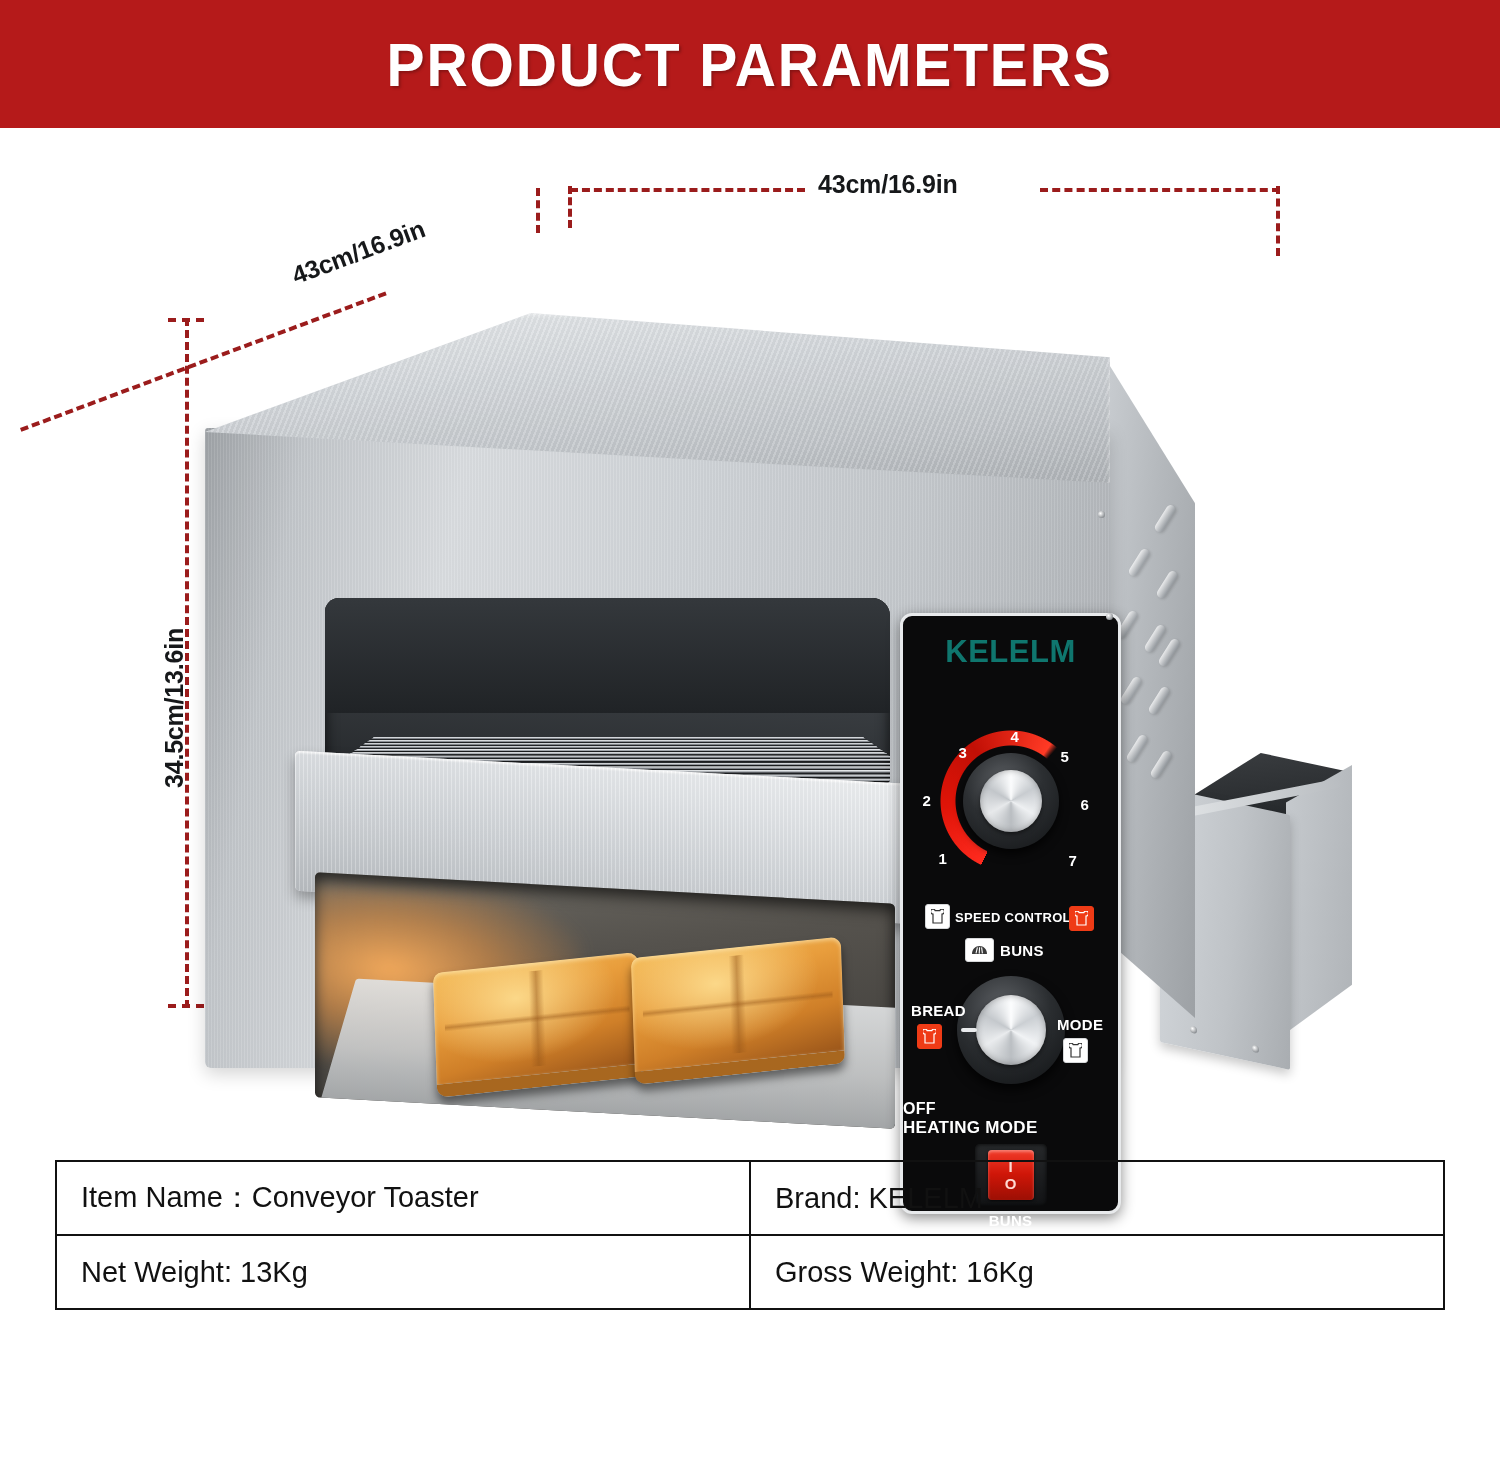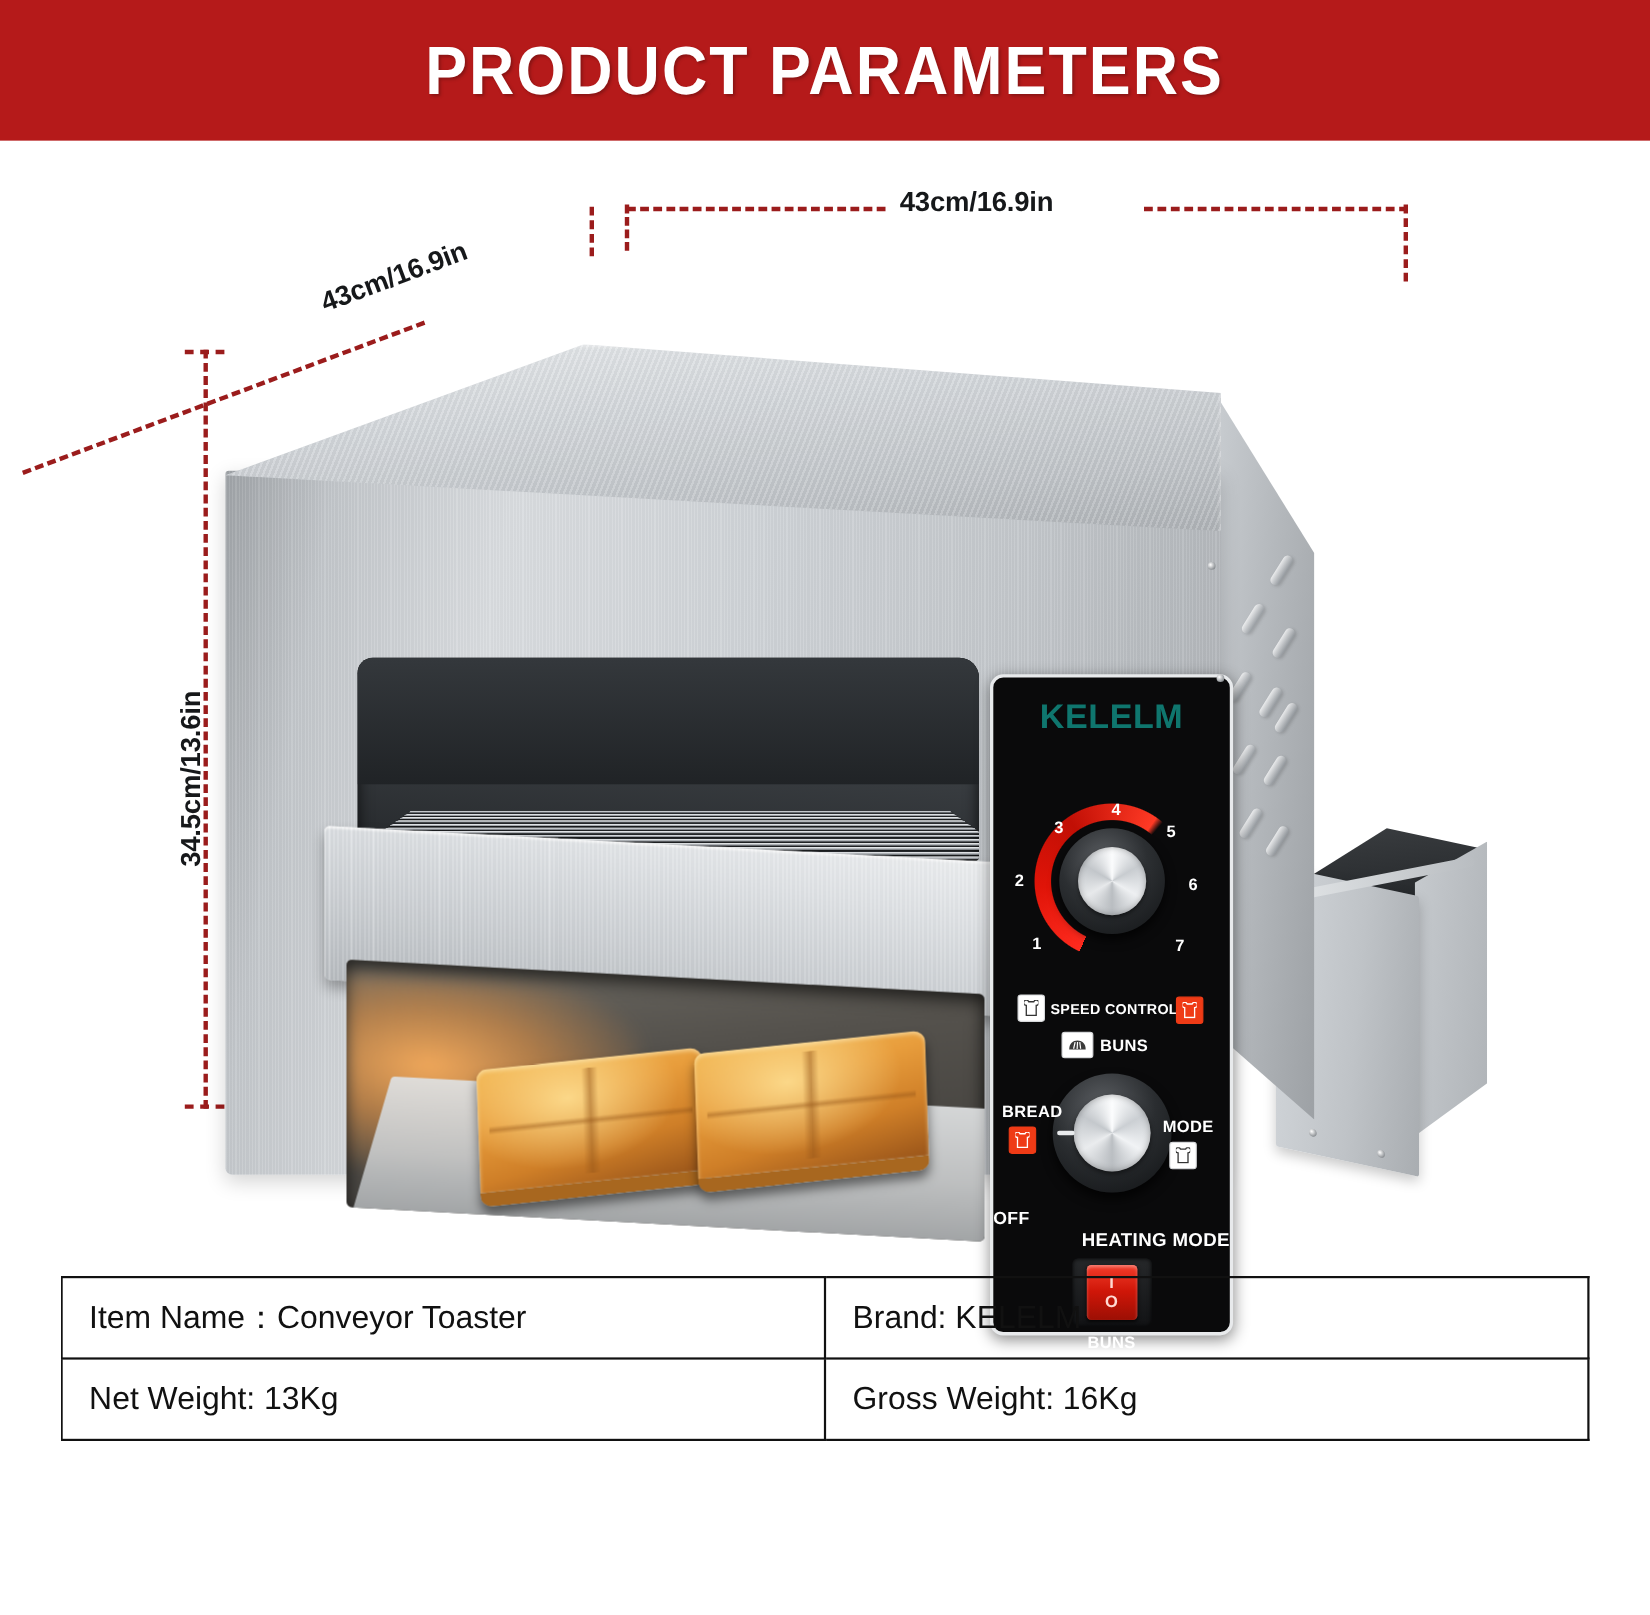--- a/index.html
+++ b/index.html
@@ -421,21 +421,21 @@
       </div>
 
       <span class="cap-label" style="left:154px;top:400px;font-size:15px;">MODE</span>
       <div class="icon-box" style="left:160px;top:422px;">
         <svg width="13" height="15" viewBox="0 0 13 15" aria-hidden="true">
           <path d="M2 5a2.4 2.4 0 1 1 2.2-3.3h4.6A2.4 2.4 0 1 1 11 5v9H2z" fill="none" stroke="#333" stroke-width="1.2"></path>
         </svg>
       </div>
 
       <span class="cap-label" style="left:0;width:100%;text-align:left;top:484px;font-size:16px;">OFF</span>
-      <span class="cap-label" style="left:0;width:100%;text-align:right;top:502px;font-size:17px;">HEATING MODE</span>
+      <span class="cap-label" style="left:0;width:100%;text-align:left;top:502px;font-size:17px;">HEATING MODE</span>
 
       <div class="rocker" style="top:528px;">
         <div class="rocker-red">
           <span>I</span>
           <span>O</span>
         </div>
       </div>
       <span class="cap-label" style="left:0;width:100%;text-align:center;top:596px;font-size:15px;">BUNS</span>
     </div>
   </div>

